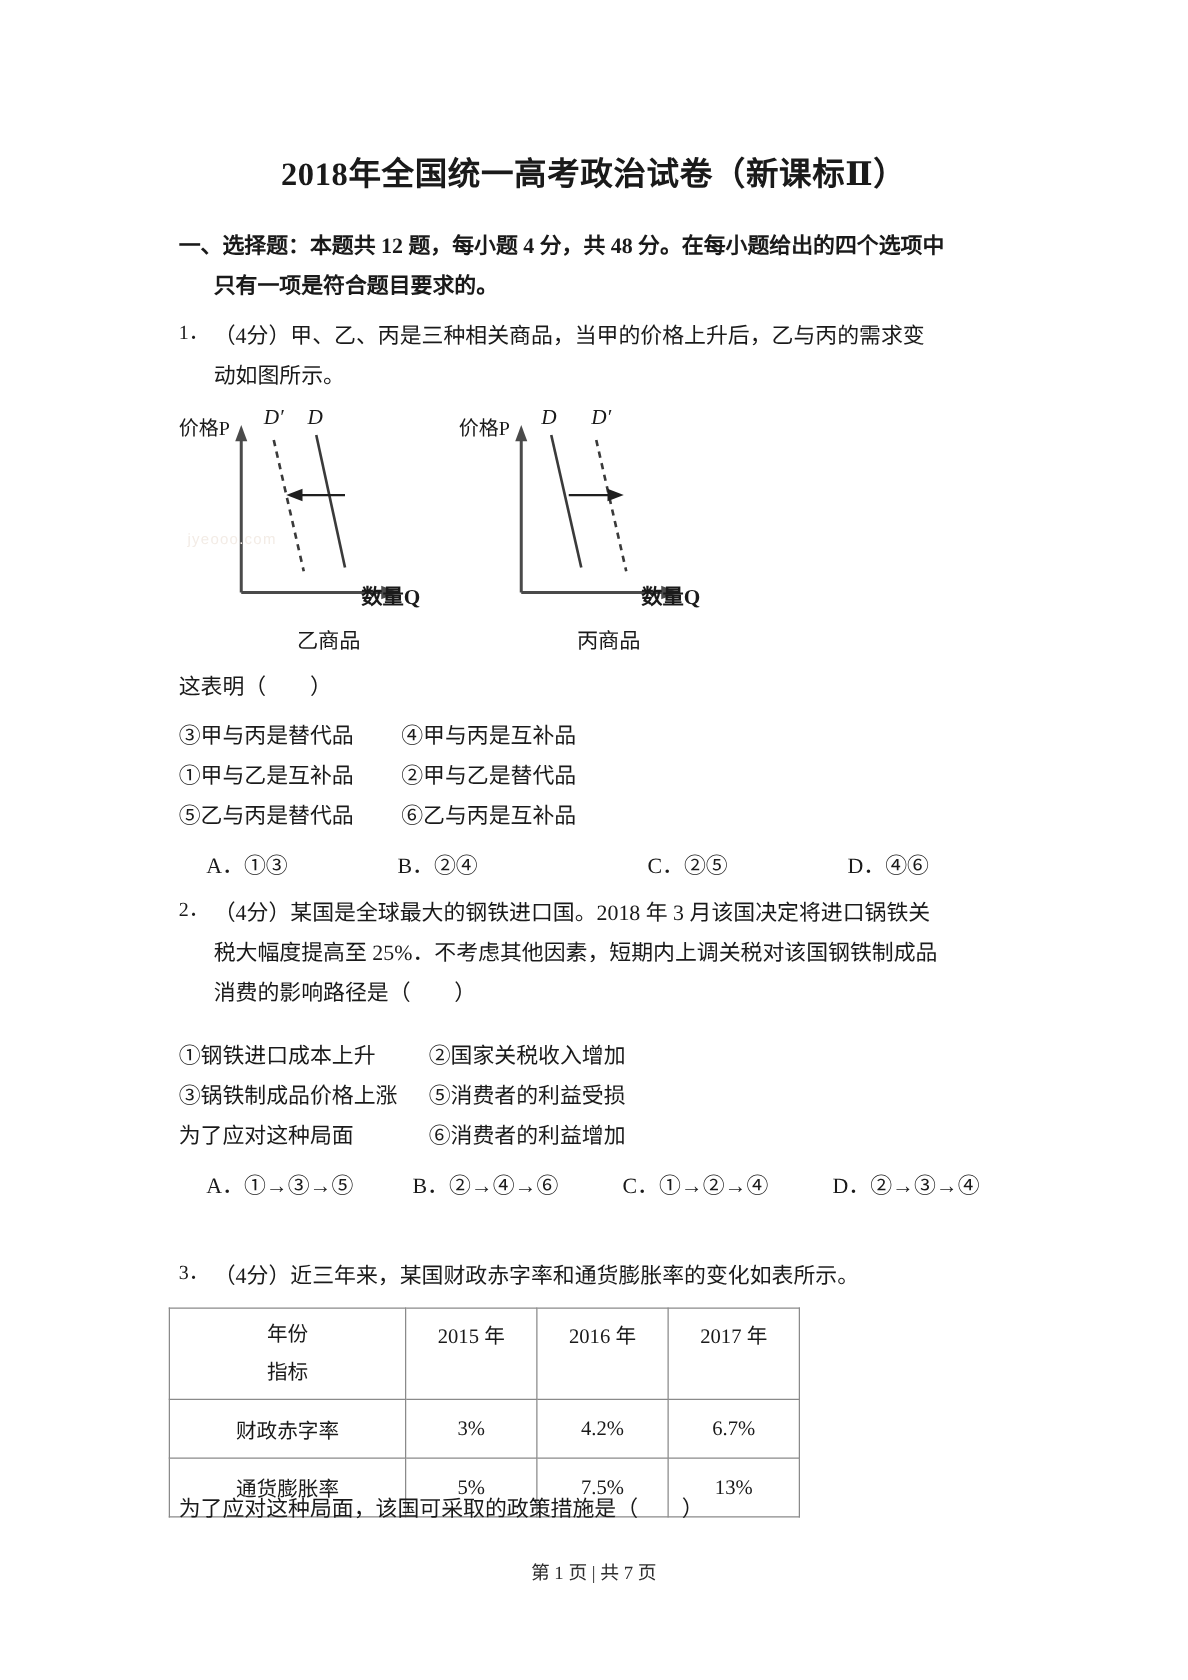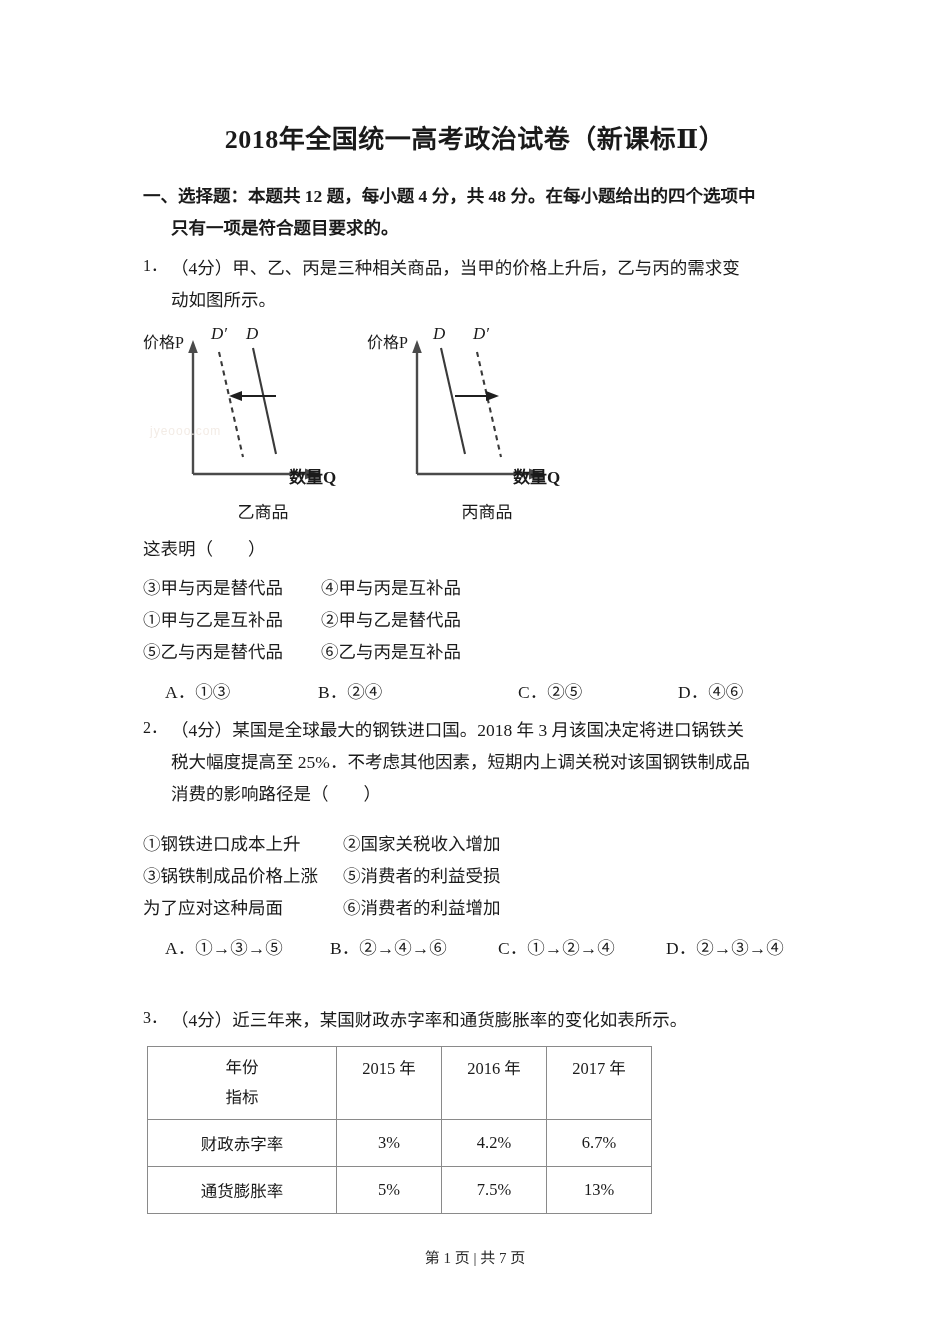--- a/index.html
+++ b/index.html
@@ -104,21 +104,21 @@
   .chart-caption {
     position: absolute;
     font-size: 17px;
     white-space: nowrap;
     text-align: center;
   }
 
   
   .data-table {
     position: absolute;
-    left: 147px;
+    left: 135px;
     top: 1046px;
     border-collapse: collapse;
     font-size: 16.5px;
     background: #fff;
     padding-left: 20px;
   }
   .data-table td {
     border: 1px solid #8a8a8a;
     text-align: center;
     padding: 0;
@@ -306,16 +306,17 @@
       </tr>
       <tr>
         <td class="rowlabel">通货膨胀率</td>
         <td class="val">5%</td>
         <td class="val">7.5%</td>
         <td class="val">13%</td>
       </tr>
     </tbody>
   </table>
 
+  <div class="tblock" style="left:143px; top:1192px;">为了应对这种局面，该国可采取的政策措施是（　　）</div>
 
   <div class="footer">第 1 页 | 共 7 页</div>
 
 </div>
 
 </body></html>

